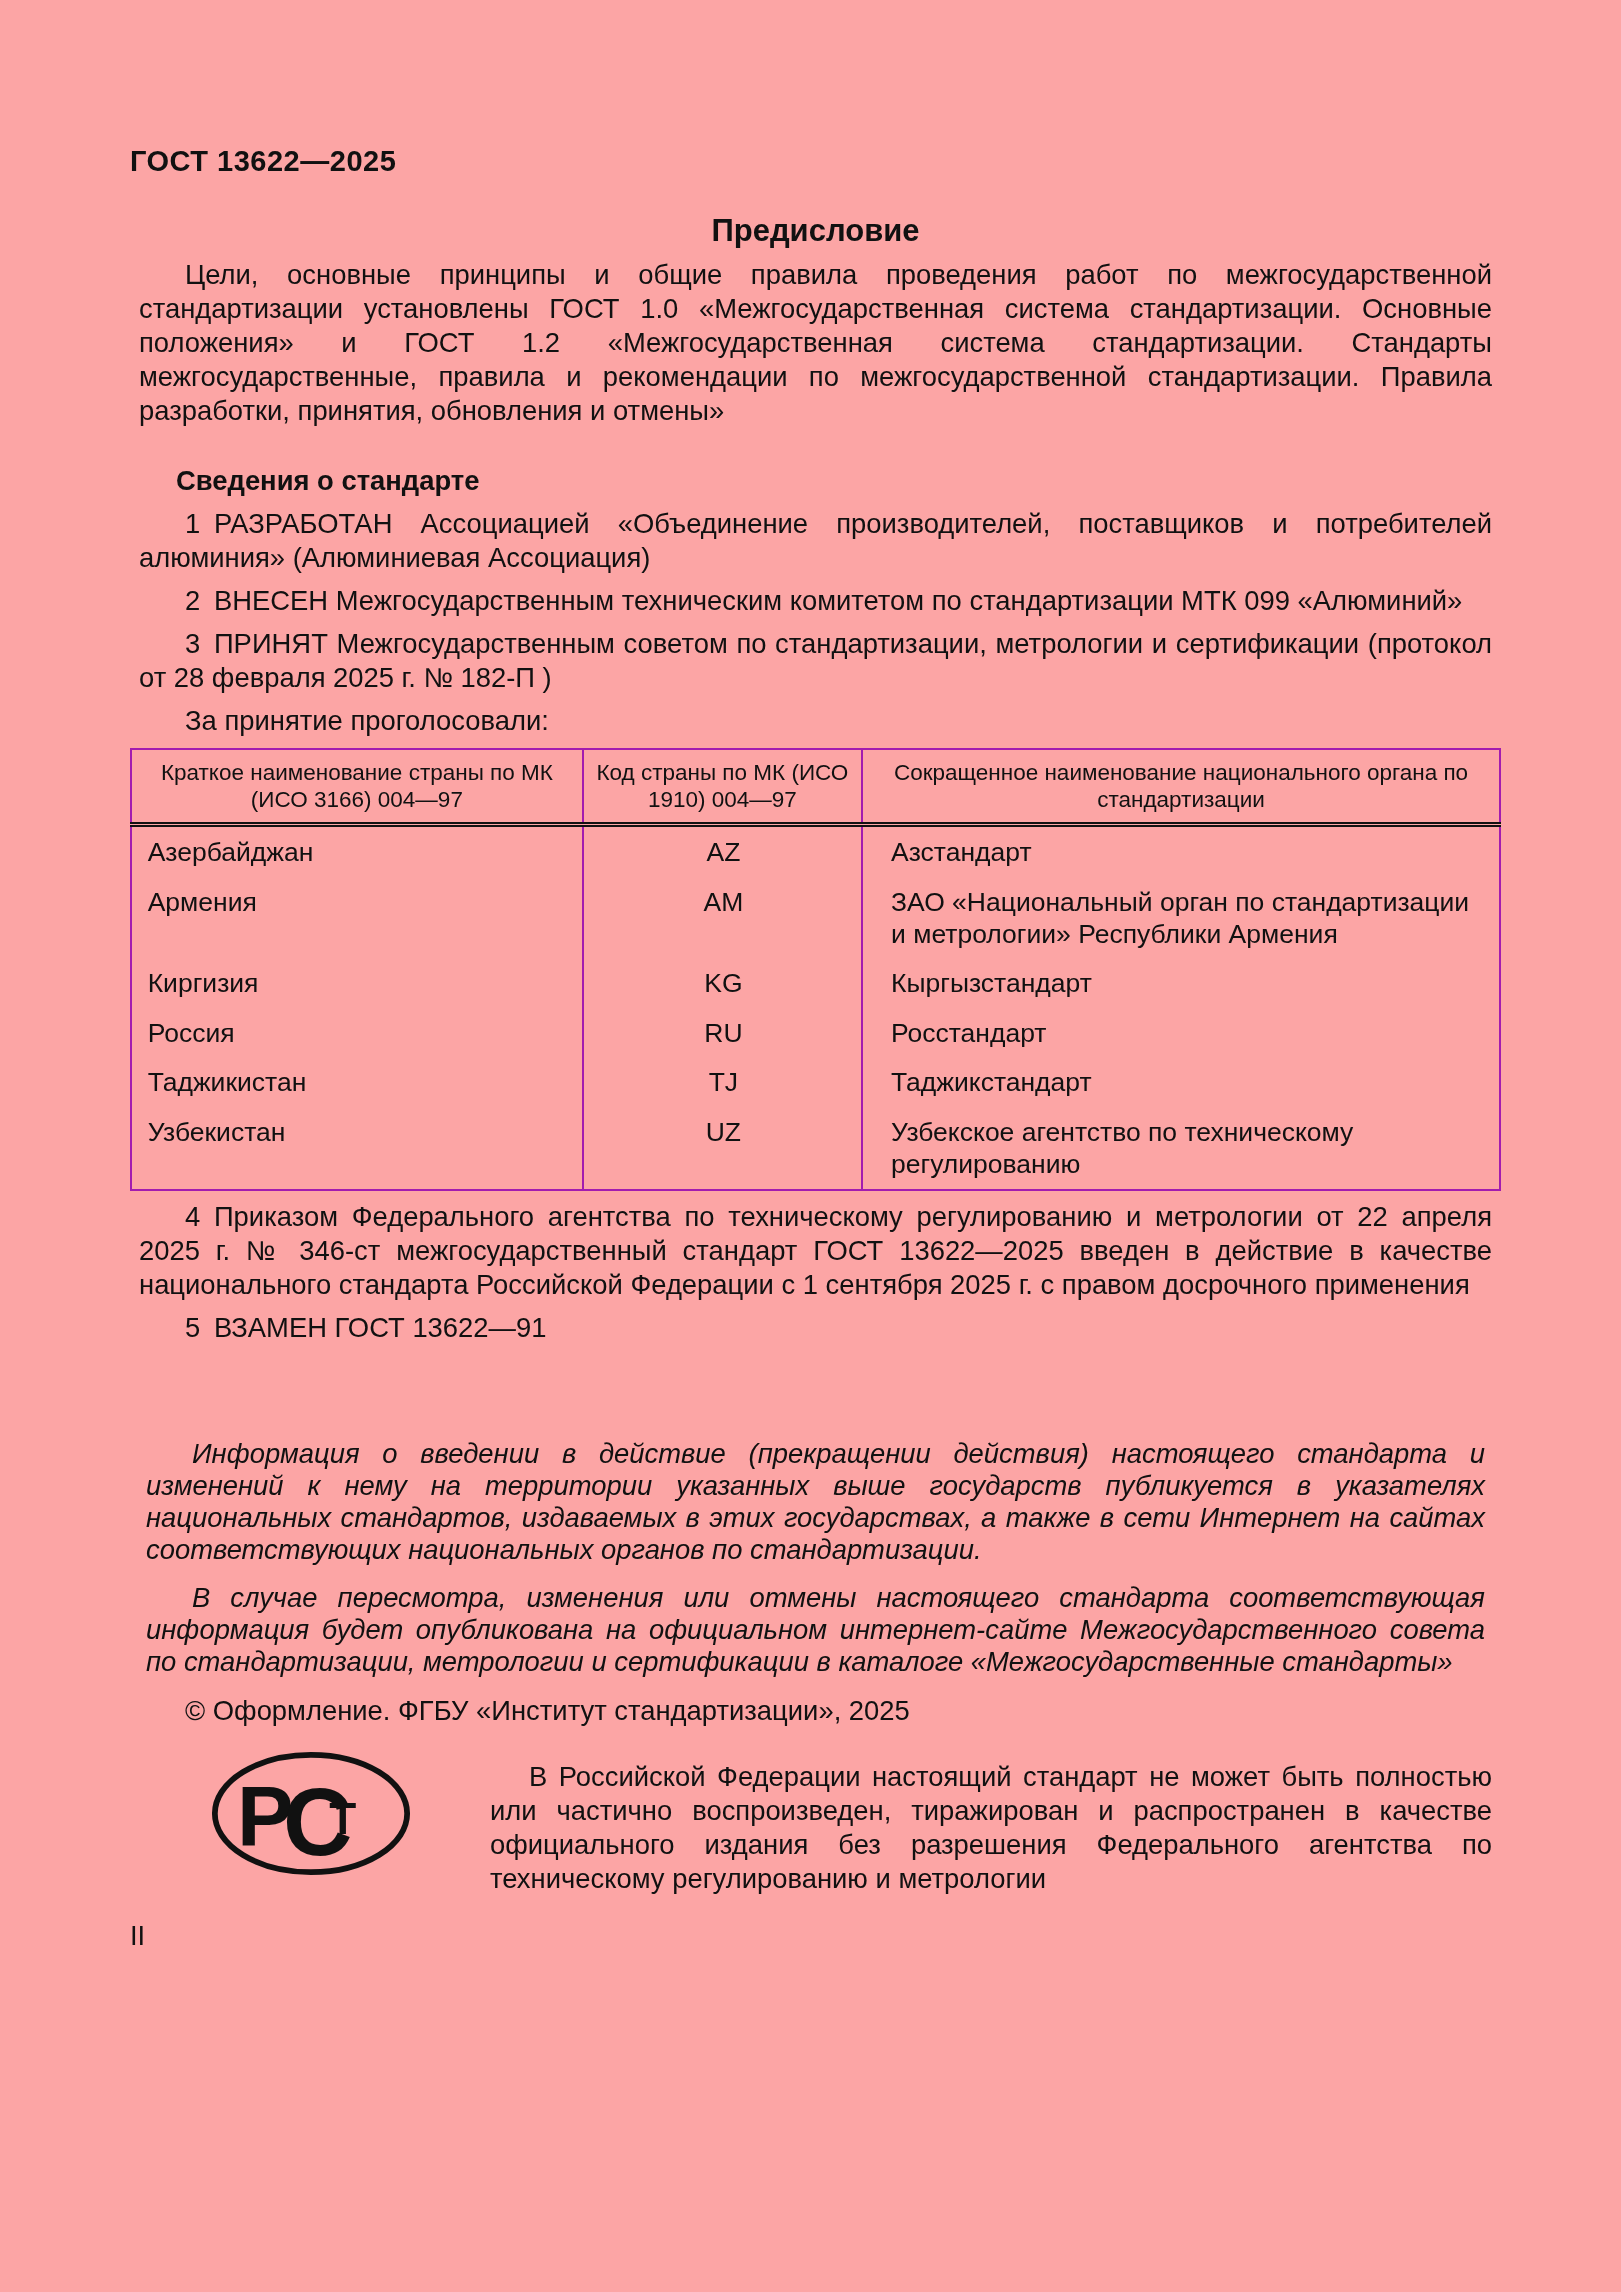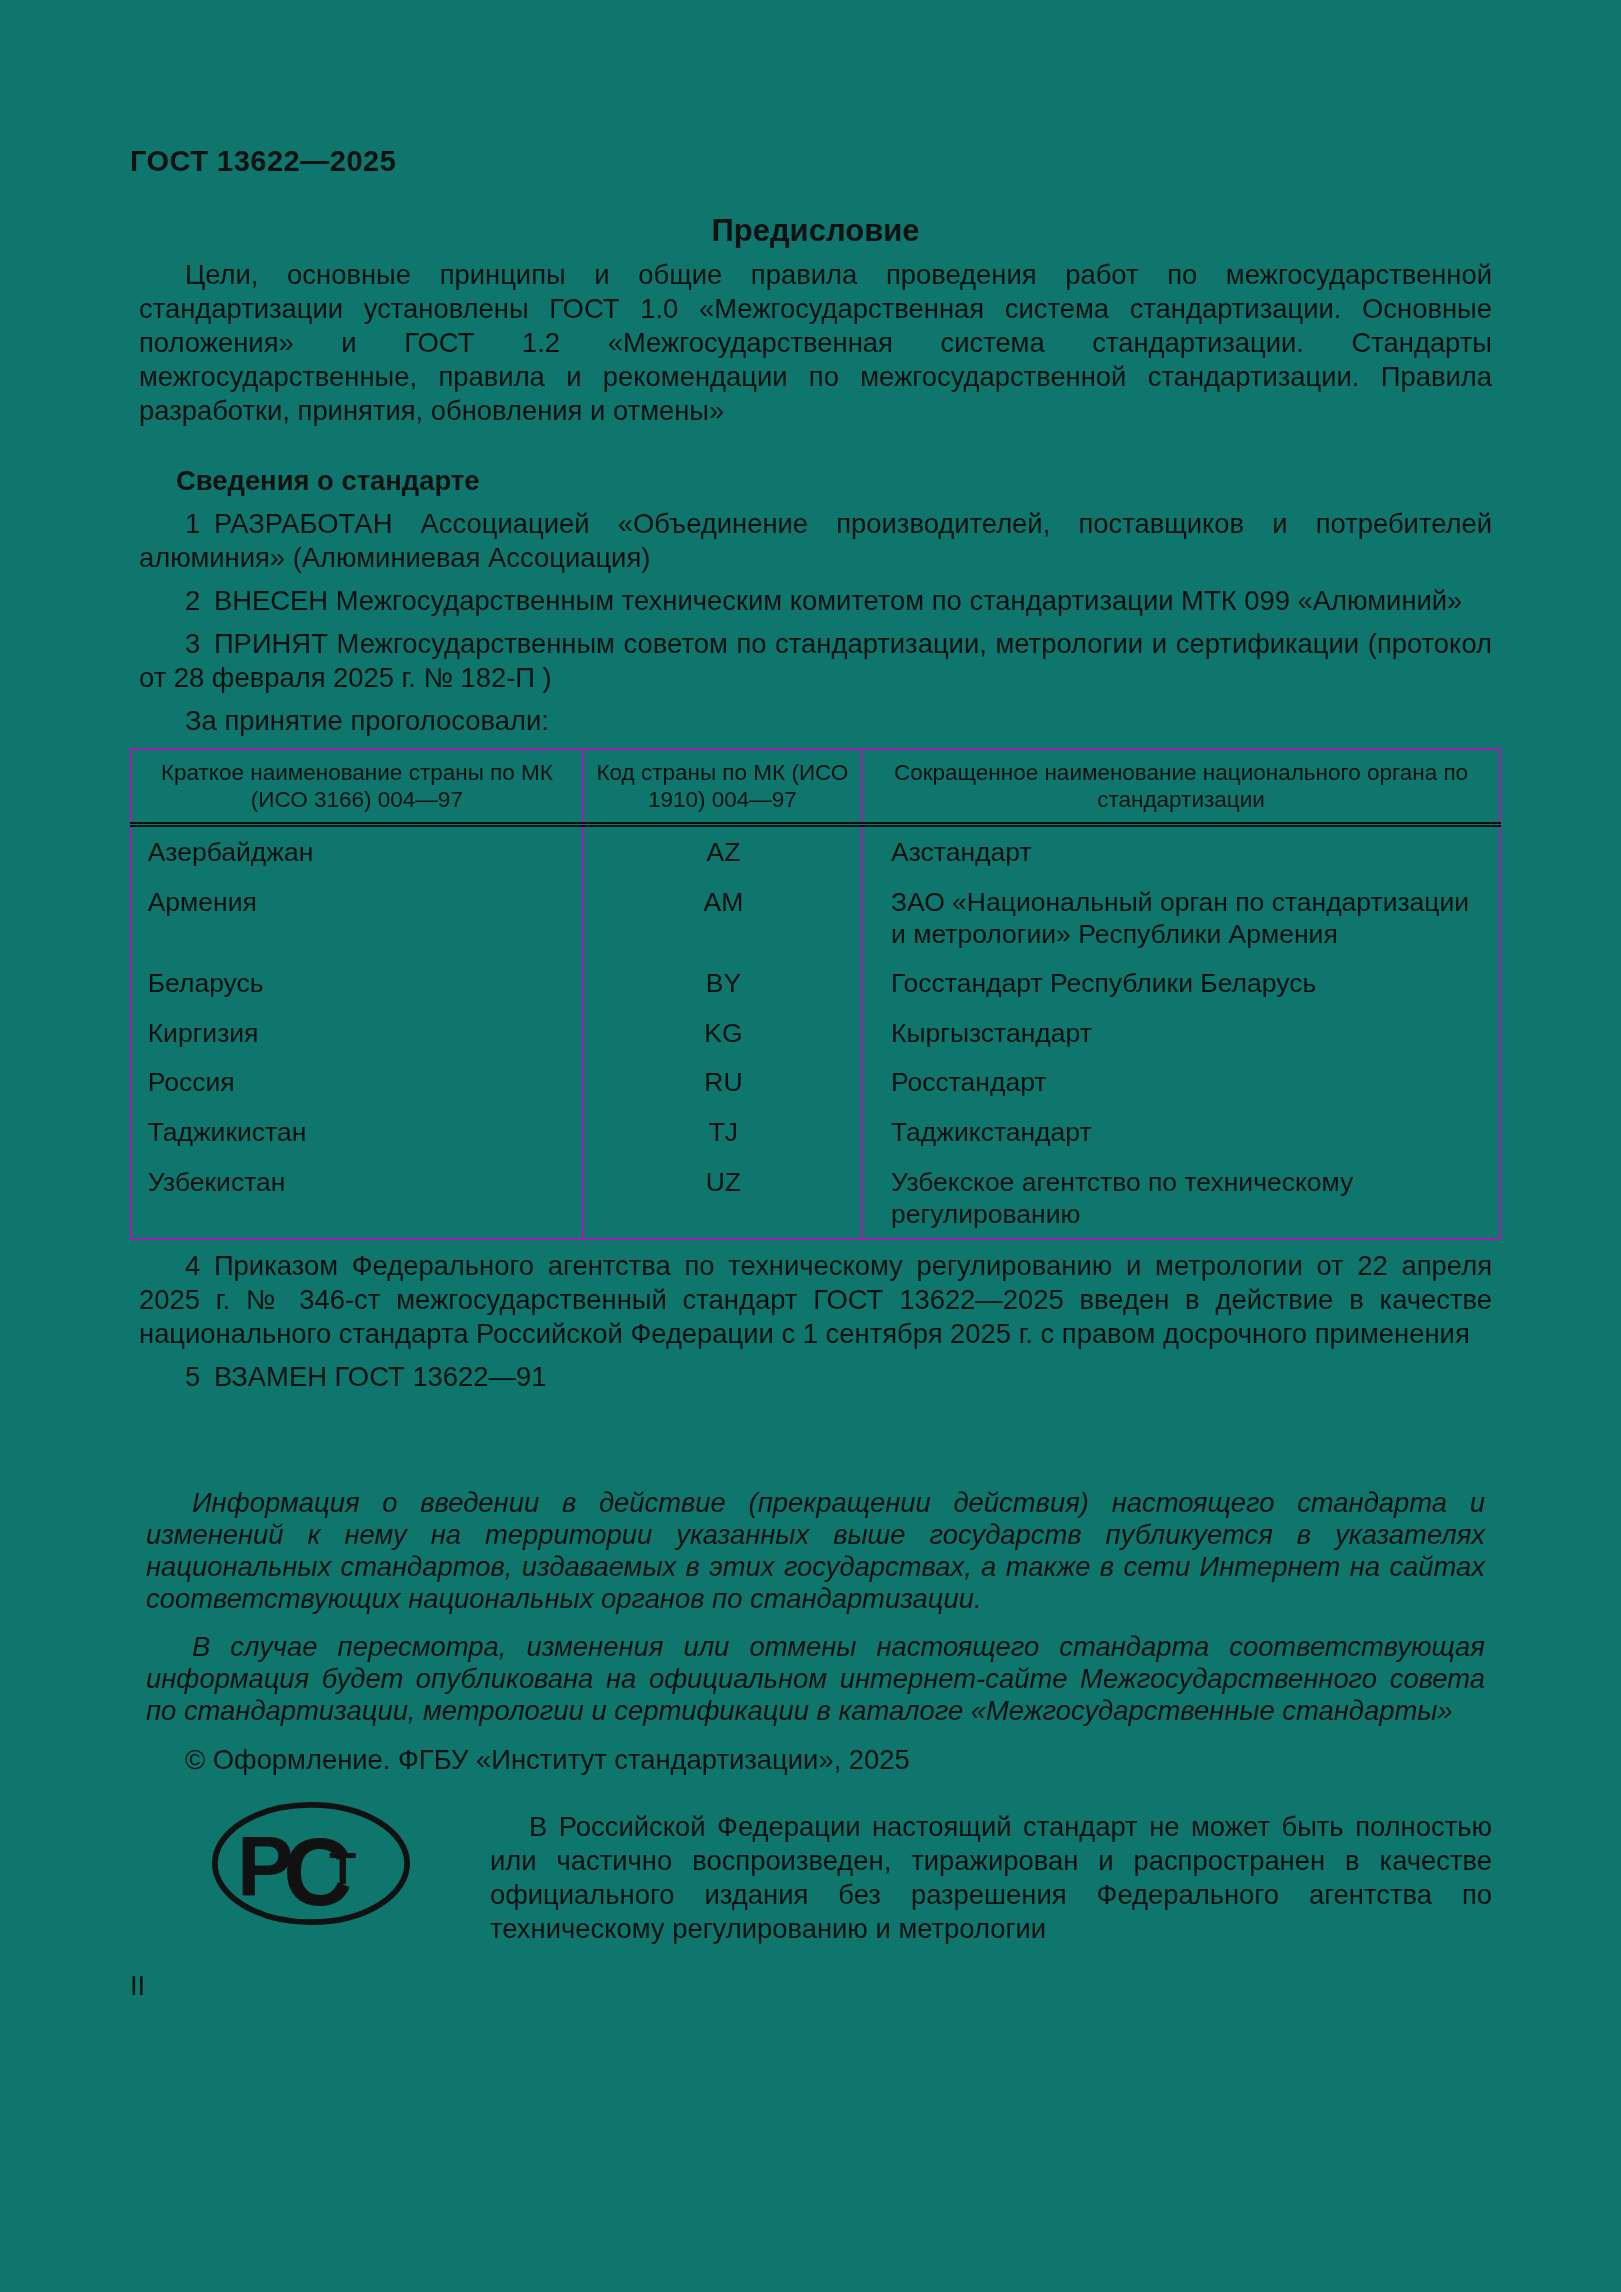--- a/index.html
+++ b/index.html
@@ -1,20 +1,20 @@
 <!DOCTYPE html>
 <html><head>
 <meta charset="utf-8">
 <style>
   html,body { margin:0; padding:0; background:#ffffff; }
   .page {
     position: relative;
     width: 1621px;
     height: 2293px;
-    background: #0f766e;
+    background: #fca5a5;
     color: #111111;
     font-family: "Liberation Sans", "DejaVu Sans", sans-serif;
     box-sizing: border-box;
     padding: 145px 120px 0 130px;
     overflow: hidden;
   }
   .doc-code {
     font-size: 29px;
     font-weight: bold;
     letter-spacing: 0.5px;
@@ -153,25 +153,20 @@
           <td>Азербайджан</td>
           <td>AZ</td>
           <td>Азстандарт</td>
         </tr>
         <tr>
           <td>Армения</td>
           <td>AM</td>
           <td>ЗАО «Национальный орган по стандартизации и метрологии» Республики Армения</td>
         </tr>
         <tr>
-          <td>Беларусь</td>
-          <td>BY</td>
-          <td>Госстандарт Республики Беларусь</td>
-        </tr>
-        <tr>
           <td>Киргизия</td>
           <td>KG</td>
           <td>Кыргызстандарт</td>
         </tr>
         <tr>
           <td>Россия</td>
           <td>RU</td>
           <td>Росстандарт</td>
         </tr>
         <tr>

